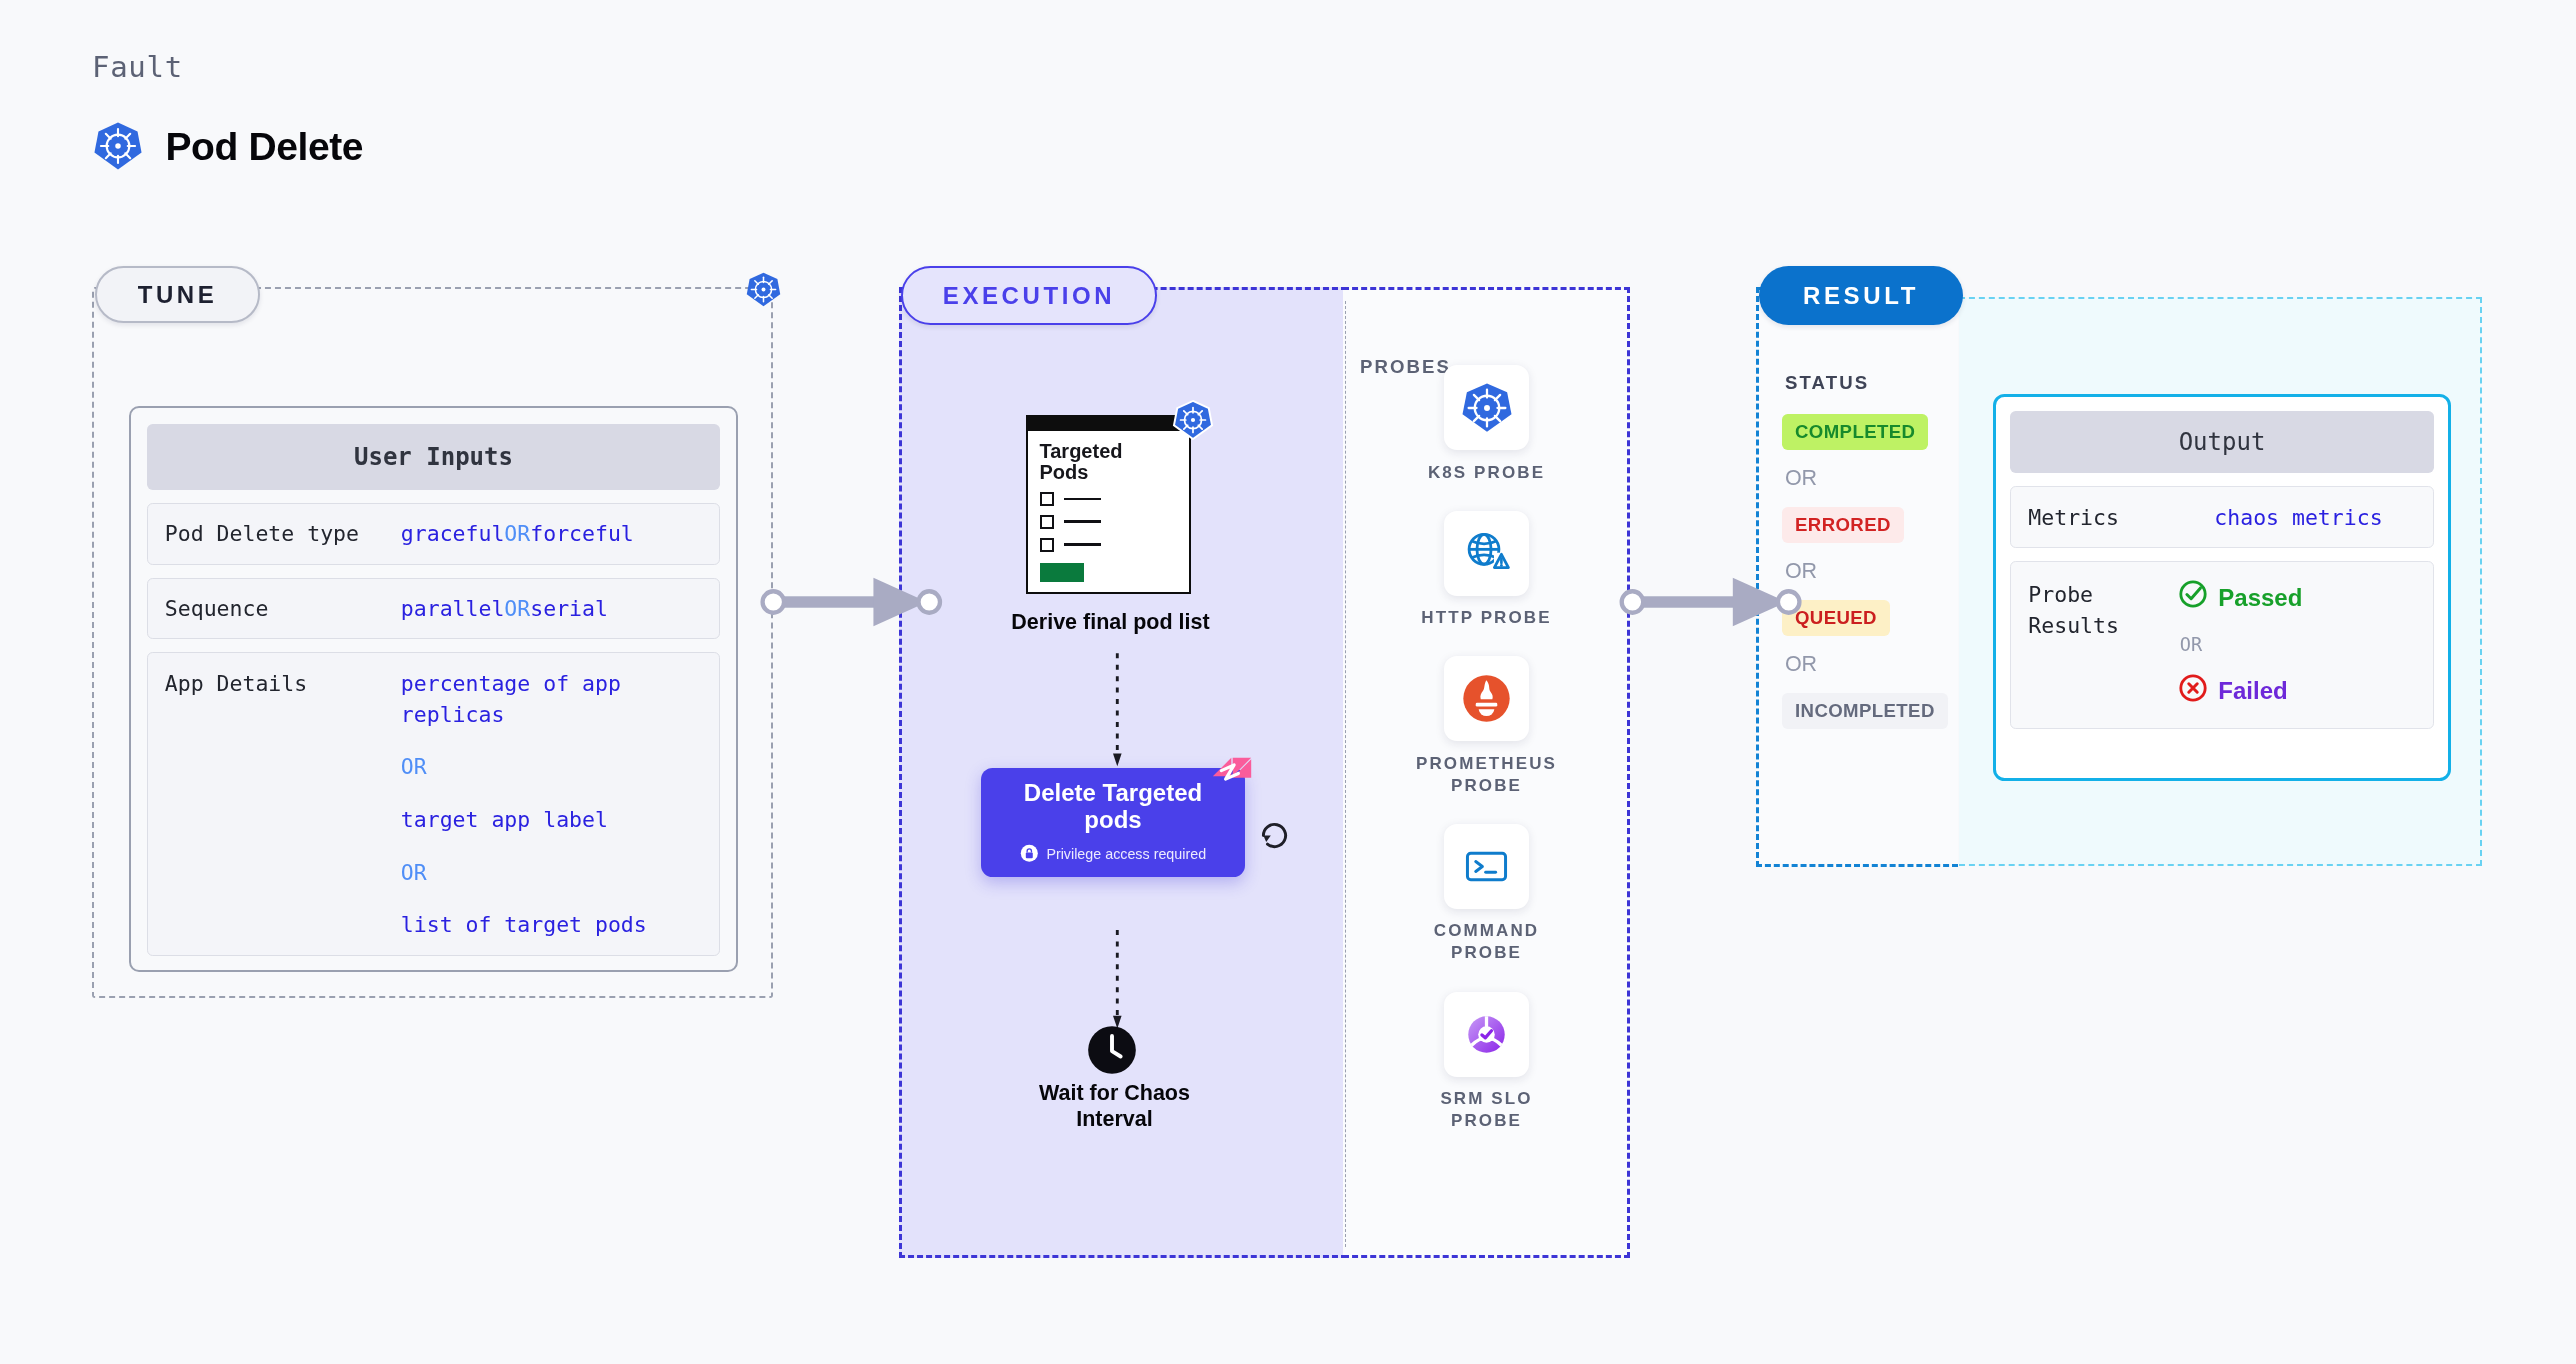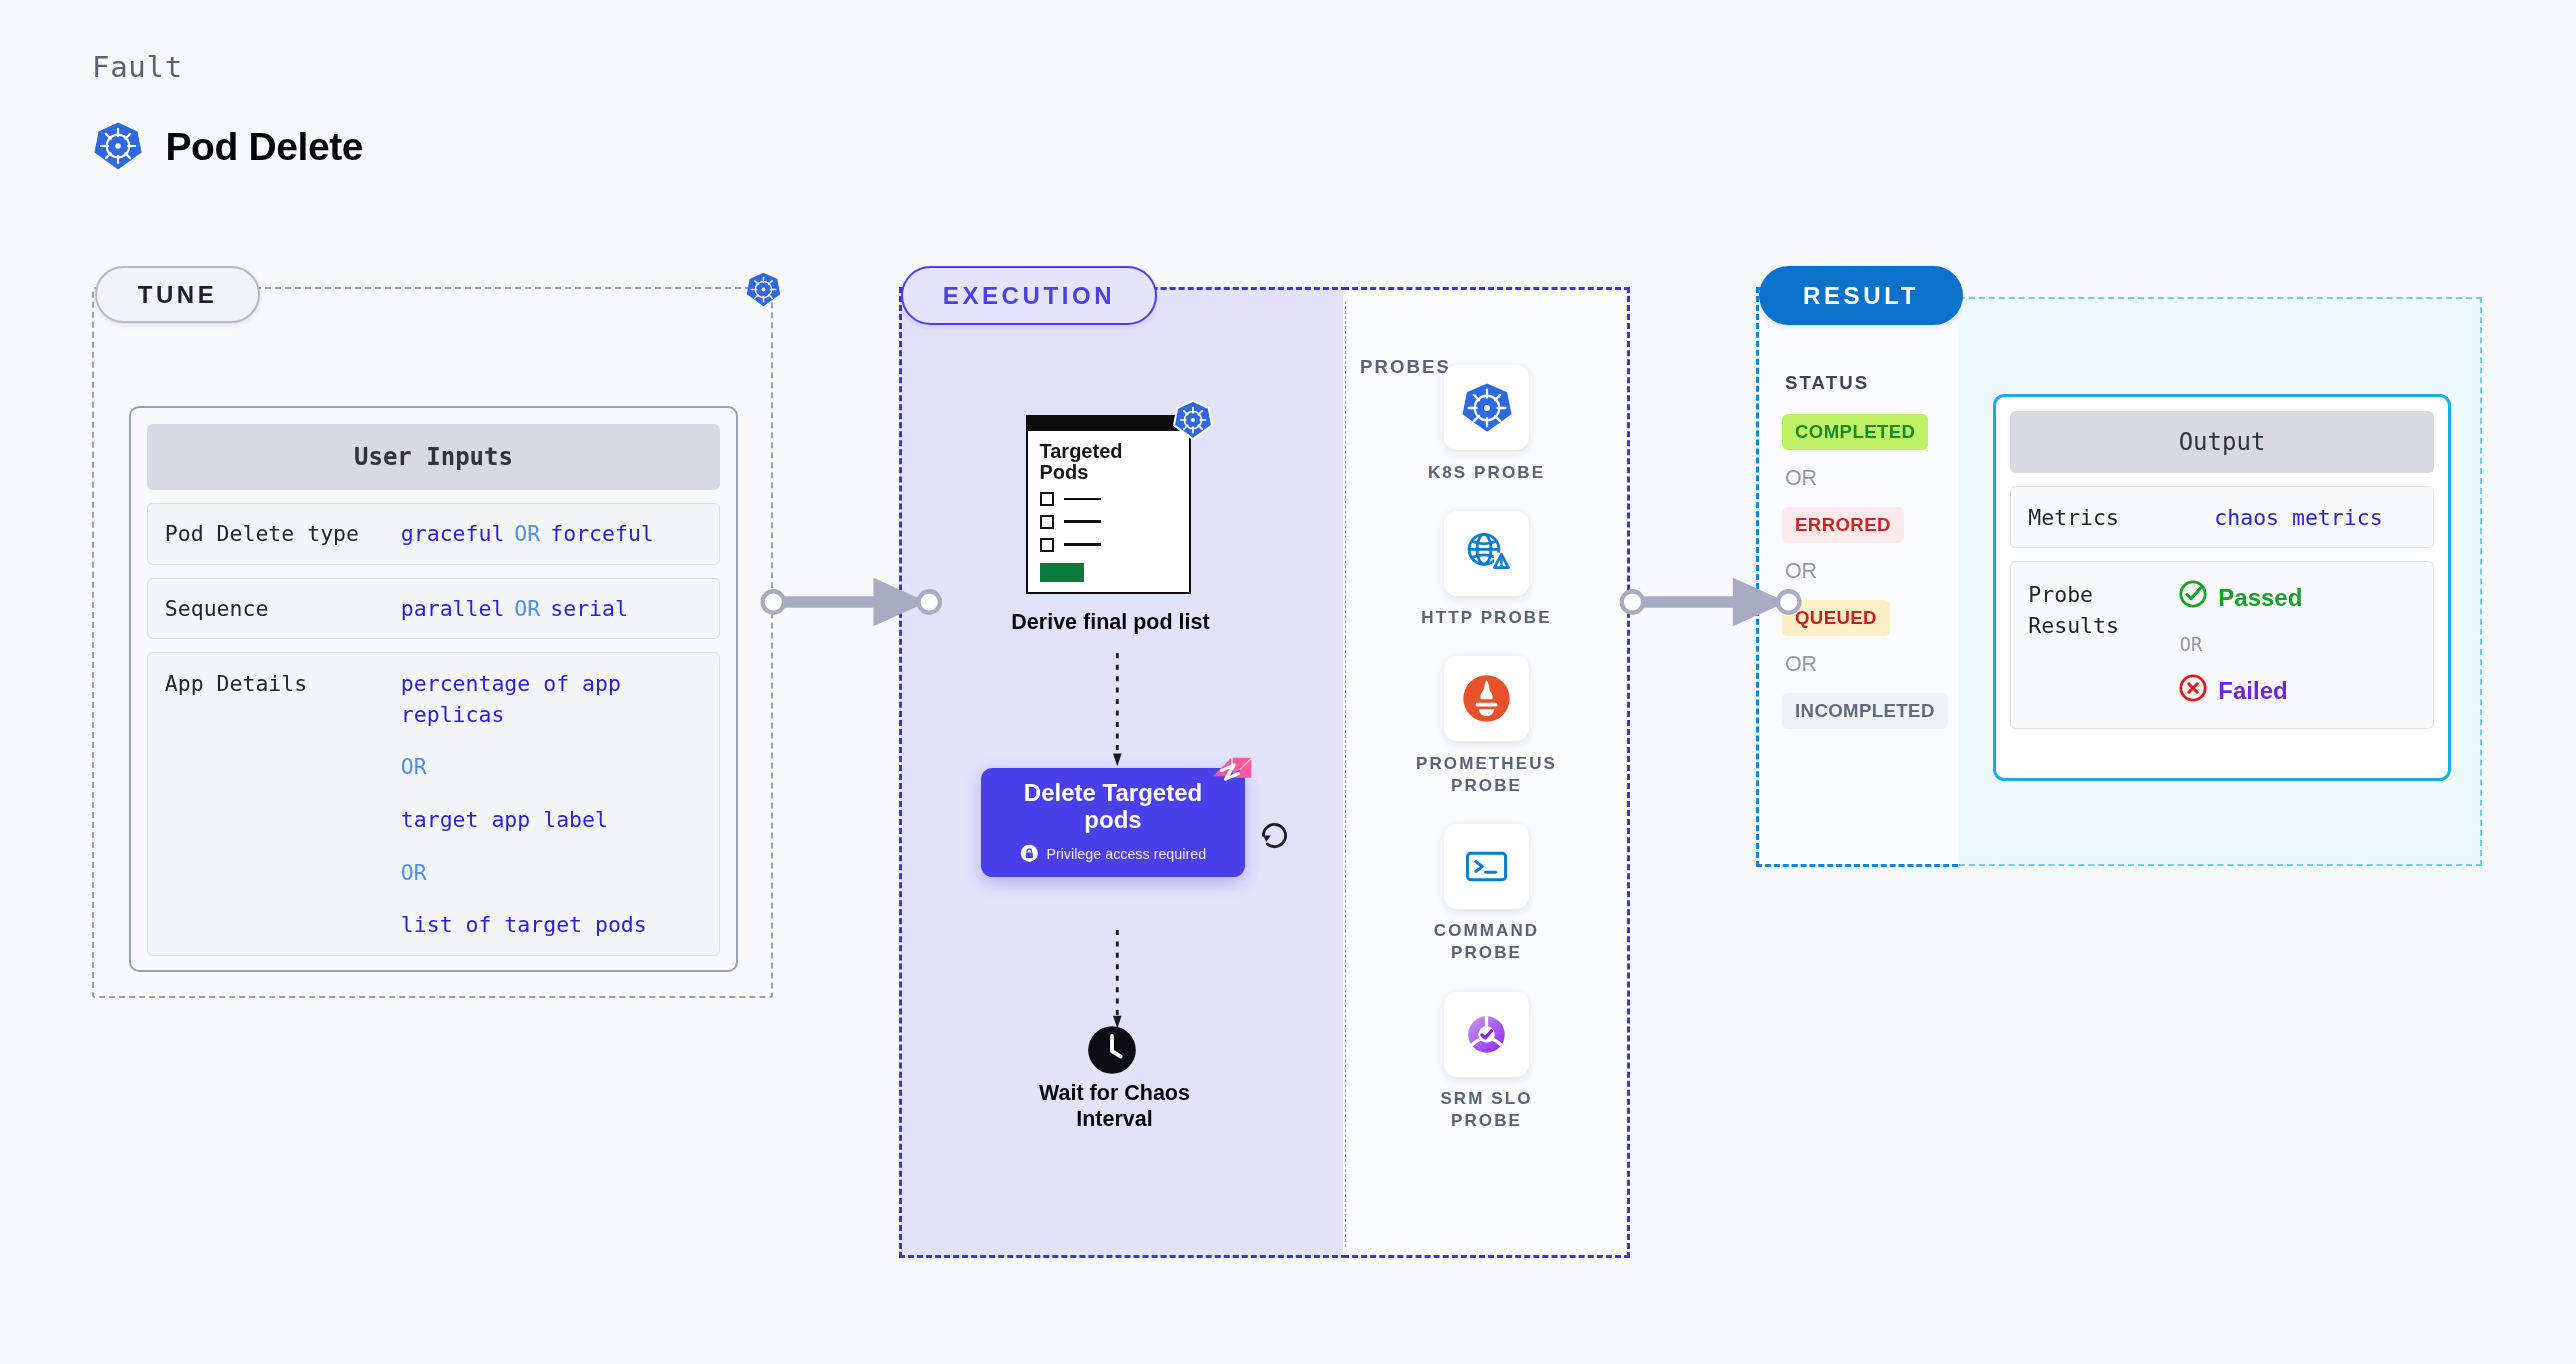--- a/index.html
+++ b/index.html
@@ -96,21 +96,21 @@
     font-size: 24px; color: #30343f; font-weight: bold;
   }
   .row-card {
     margin-top: 13px; background: #f4f5f9; border: 1.4px solid #dcdee6;
     border-radius: 5.7px; padding: 14.3px 17px;
     display: flex; align-items: flex-start;
     font-family: "DejaVu Sans Mono", monospace; font-size: 21.5px;
   }
   .row-key { color: #22252e; width: 236px; flex: 0 0 236px; line-height: 1.45; }
   .row-vals { display: flex; flex-direction: column; gap: 4.3px; line-height: 1.45; }
-  .row-inline { display: flex; gap: 10px; flex-wrap: wrap; }
+  .row-inline { display: flex; flex-wrap: wrap; }
   .v-blue { color: #2a21e0; }
   .v-or  { color: #4f8ef7; }
   #row-app-details { min-height: 287px; }
   #row-app-details .row-vals { gap: 18.6px; }
   #row-app-details .row-vals div:nth-child(2),
   #row-app-details .row-vals div:nth-child(4) { margin: 2.9px 0; }
 
   
   .conn { position: absolute; height: 86px; z-index: 8; }
   #conn1 { left: 759px; top: 559px; width: 186px; }

